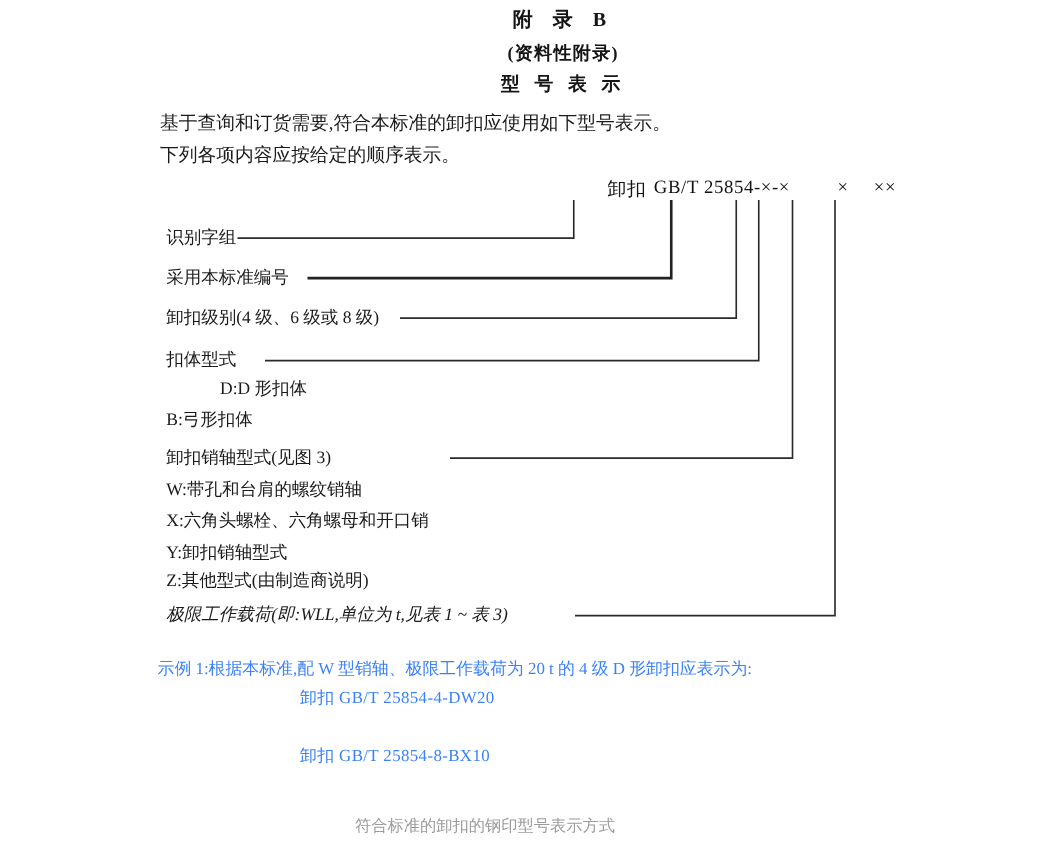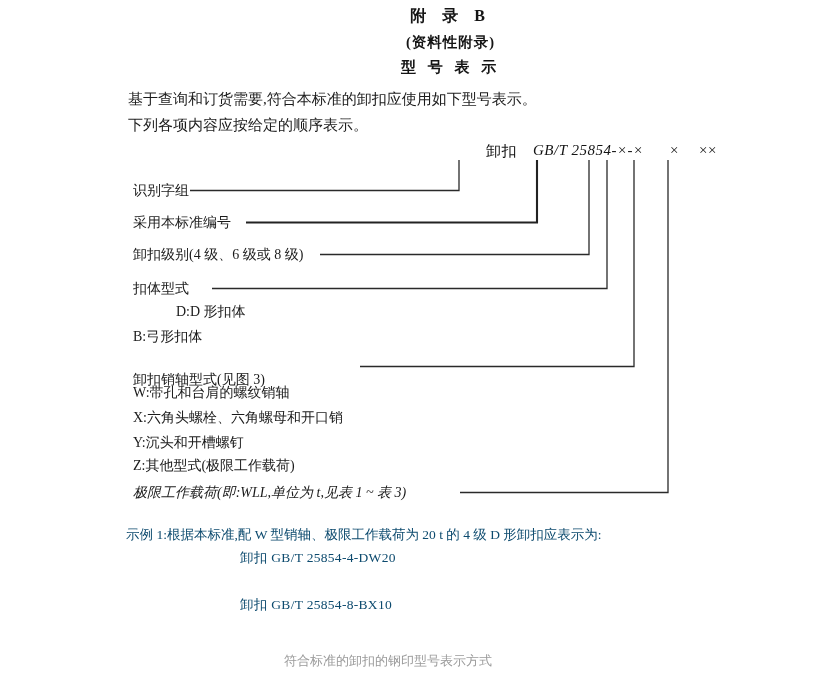--- a/index.html
+++ b/index.html
@@ -19,43 +19,43 @@
     position:absolute; left:128px; font-size:15px; line-height:18px;
     white-space:nowrap; color:#1a1a1a;
   }
   .intro-1 { top:90px; }
   .intro-2 { top:116px; }
   .model-part {
     position:absolute; top:142px; font-size:15px; white-space:nowrap;
     color:#141414; letter-spacing:0.5px;margin-left:43px;
   }
   .mp-prefix { left:443px; }
-  .mp-std    { left:490px;font-style:italic; }
+  .mp-std    { left:480px; }
   .mp-x      { left:627px; }
   .mp-xx     { left:656px; }
   .lbl {
     position:absolute; left:133px; font-size:14px; line-height:17px;
     white-space:nowrap; color:#1a1a1a;
   }
   .lbl-identifier { top:182px; }
   .lbl-standard   { top:214px; }
   .lbl-grade      { top:246px; }
   .lbl-bodytype   { top:280px; }
   .lbl-body-d     { top:303px;margin-left:43px; }
   .lbl-body-b     { top:328px; }
-  .lbl-pintype    { top:358px;margin-top:13px; }
+  .lbl-pintype    { top:358px; }
   .lbl-pin-w      { top:384px; }
   .lbl-pin-x      { top:409px; }
   .lbl-pin-y      { top:434px; }
   .lbl-pin-z      { top:457px; }
   .lbl-wll        { top:484px;font-style:italic; }
   .connectors { position:absolute; left:0; top:0; pointer-events:none; }
   .example {
     position:absolute; left:126px; font-size:13.5px; line-height:17px;
-    white-space:nowrap; color:#0c4a6e;
+    white-space:nowrap; color:#3b82f6;
   }
   .ex1-text { top:526px; }
   .ex1-code { top:549px; left:240px; letter-spacing:0.3px; }
   .ex2-text { top:572px; }
   .ex2-code { top:596px; left:240px; letter-spacing:0.3px; }
   .caption {
     position:absolute; top:652px; left:0; width:776px; text-align:center;
     font-family:"Liberation Sans","DejaVu Sans",sans-serif;
     font-size:13px; color:#9b9b9b; white-space:nowrap;
   }
@@ -88,22 +88,22 @@
 
   <div class="lbl lbl-identifier">识别字组</div>
   <div class="lbl lbl-standard">采用本标准编号</div>
   <div class="lbl lbl-grade">卸扣级别(4 级、6 级或 8 级)</div>
   <div class="lbl lbl-bodytype">扣体型式</div>
   <div class="lbl lbl-body-d">D:D 形扣体</div>
   <div class="lbl lbl-body-b">B:弓形扣体</div>
   <div class="lbl lbl-pintype">卸扣销轴型式(见图 3)</div>
   <div class="lbl lbl-pin-w">W:带孔和台肩的螺纹销轴</div>
   <div class="lbl lbl-pin-x">X:六角头螺栓、六角螺母和开口销</div>
-  <div class="lbl lbl-pin-y">Y:沉头和开槽螺钉</div>
-  <div class="lbl lbl-pin-z">Z:其他型式(极限工作载荷)</div>
+  <div class="lbl lbl-pin-y">Y:卸扣销轴型式</div>
+  <div class="lbl lbl-pin-z">Z:其他型式(由制造商说明)</div>
   <div class="lbl lbl-wll">极限工作载荷(即:WLL,单位为 t,见表 1 ~ 表 3)</div>
 
   <div class="example ex1-text">示例 1:根据本标准,配 W 型销轴、极限工作载荷为 20 t 的 4 级 D 形卸扣应表示为:</div>
   <div class="example ex1-code">卸扣 GB/T 25854-4-DW20</div>
   <div class="example ex2-code">卸扣 GB/T 25854-8-BX10</div>
 
   <div class="caption">符合标准的卸扣的钢印型号表示方式</div>
 
 </div>
 

